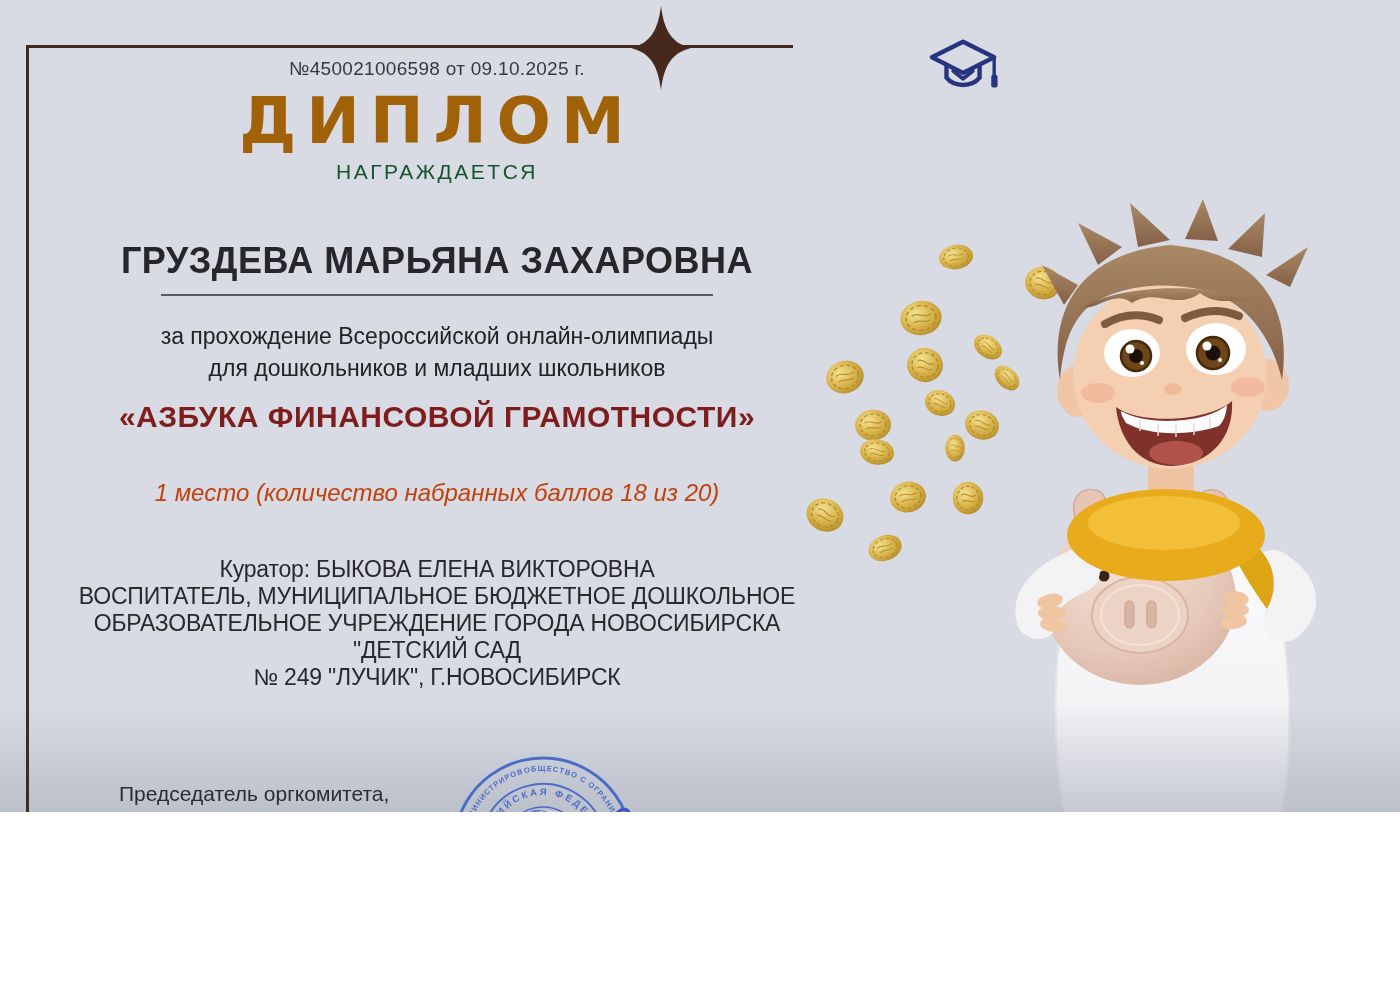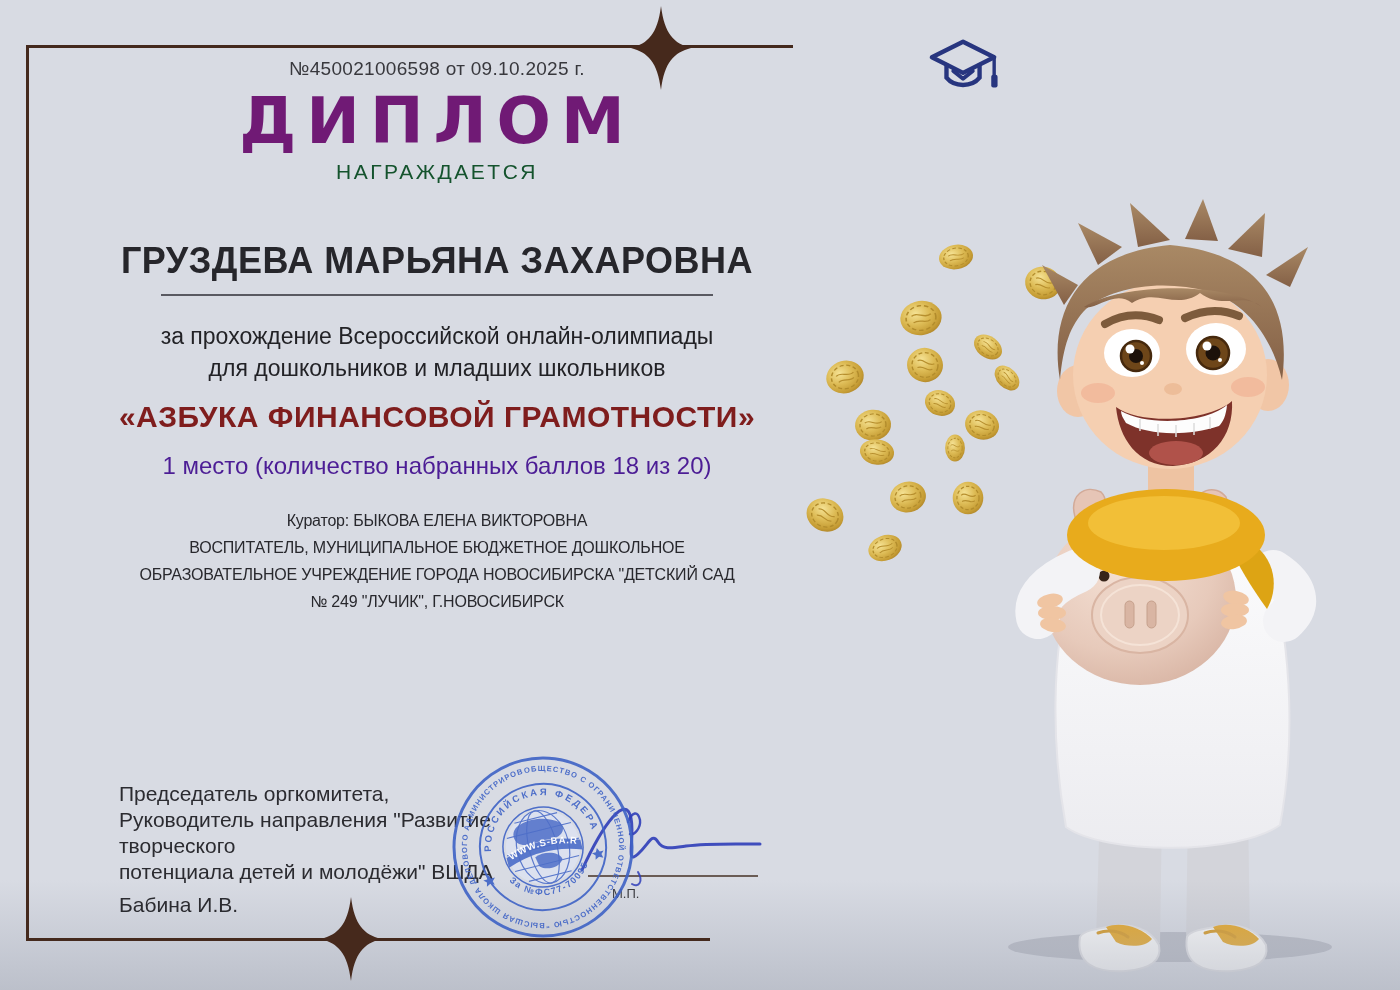--- a/index.html
+++ b/index.html
@@ -1,17 +1,17 @@
 <!DOCTYPE html>
 <html><head>
 <meta charset="utf-8">
 <style>
   html,body { margin:0; padding:0; }
   .page {
-    position:relative; width:1400px; height:990px; overflow:hidden;
+    position:relative; width:1400px; height:812px; overflow:hidden;
     background:#d8dbe3;
     font-family:"Liberation Sans", sans-serif;
   }
   .floor {
     position:absolute; left:0; bottom:0; width:1400px; height:110px;
     background:linear-gradient(to bottom, rgba(170,175,188,0) 0%, rgba(168,173,186,0.35) 60%, rgba(160,165,178,0.5) 100%);
   }
   
   .frame-left   { position:absolute; left:26px; top:45px; width:3px; height:896px; background:#44291d; }
   .frame-top    { position:absolute; left:26px; top:45px; width:767px; height:3px; background:#44291d; }
@@ -19,29 +19,29 @@
   .star { position:absolute; width:68px; height:88px; }
   .star.top { left:627px; top:4px; }
   .star.bottom { left:317px; top:895px; }
 
   
   .col { position:absolute; left:67px; top:58px; width:740px; text-align:center; color:#222226; }
   .cert-number { font-size:19px; color:#38383d; letter-spacing:0.3px; }
   .diploma-title {
     margin-top:6px; font-family:"DejaVu Sans", sans-serif;
     font-size:64px; line-height:70px; font-weight:700; letter-spacing:10px;
-    color:#701a75;
+    color:#a16207;
   }
   .awarded-to { margin-top:4px; font-size:21px; letter-spacing:2.5px; color:#14532d; }
   .recipient-name { margin-top:56px; font-size:36px; font-weight:600; letter-spacing:0.5px; color:#26262b; }
   .name-underline { margin:12px auto 0 auto; width:552px; height:2px; background:#595961; }
   .reason { margin-top:24px; font-size:23px; line-height:32px; white-space:pre-line; color:#222226; }
   .olympiad-title { margin-top:16px; font-size:30px; font-weight:700; letter-spacing:0.5px; color:#7f1d1d; }
-  .result-line { margin-top:18px; font-size:24px; color:#4c1d95; }
-  .curator { margin-top:27px; font-size:16px; line-height:27px; white-space:pre-line; color:#28282d; letter-spacing:-0.2px; }
+  .result-line { margin-top:45px; font-size:24px; color:#c2410c;font-style:italic; }
+  .curator { margin-top:49px; font-size:23px; line-height:27px; white-space:pre-line; color:#28282d; letter-spacing:-0.2px; }
 
   
   .logo-block { position:absolute; left:928px; top:36px; width:420px; }
   .logo-row { display:flex; align-items:flex-start; }
   .logo-cap { width:72px; height:62px; flex:0 0 auto; }
   .logo-text { margin-left:6px; padding-top:6px; }
   .logo-line { font-size:16.5px; font-weight:700; color:#223183; line-height:21px; letter-spacing:0.2px; }
   .logo-sep { margin-top:6px; width:300px; height:2px; background:#223183; }
   .logo-details { margin-top:7px; font-size:12.8px; line-height:16px; font-weight:700; color:#1d318f; white-space:pre-line; }
 

